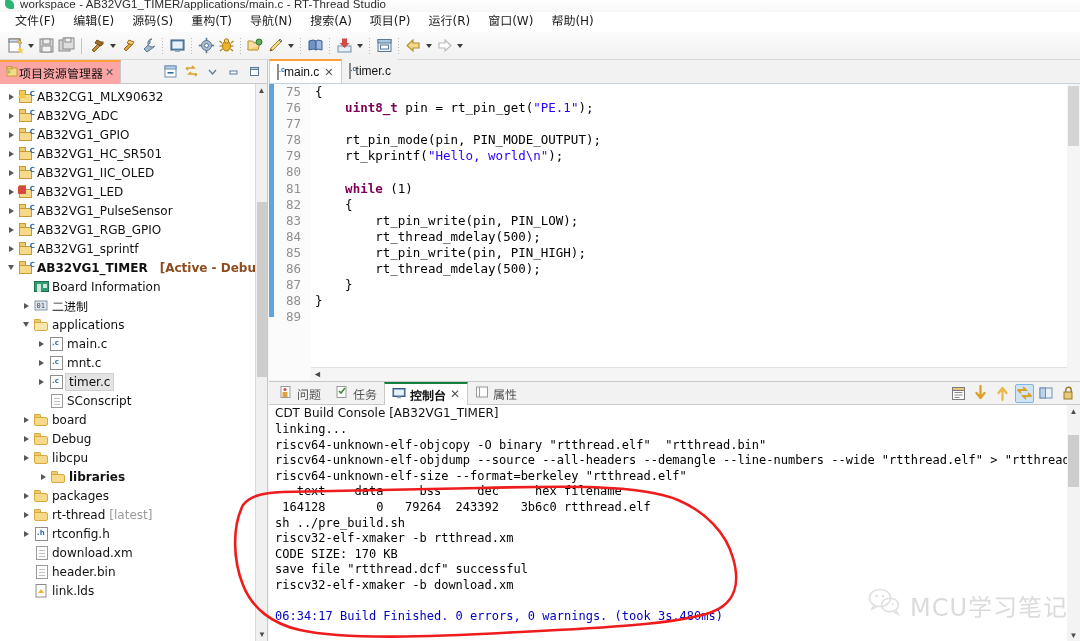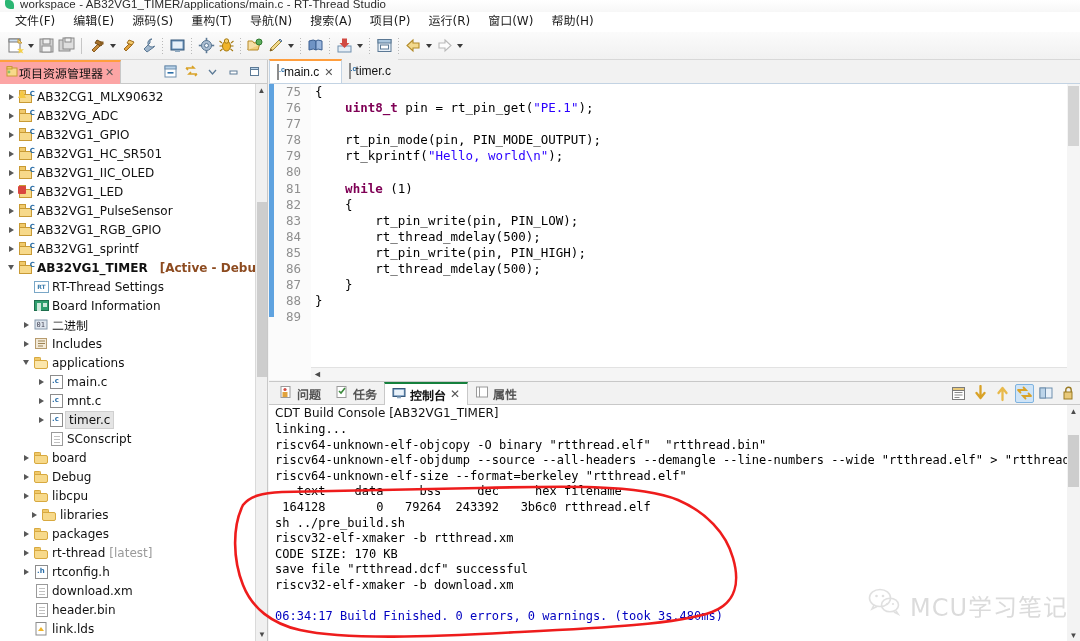--- a/index.html
+++ b/index.html
@@ -168,21 +168,21 @@
   .ed-hscroll .lf{position:absolute;left:2px;top:1px;color:#4b4b4b;font-size:9px;}
   .ed-vscroll{position:absolute;right:0;top:0;width:13px;height:296px;background:#f5f5f5;}
   .ed-vscroll .t{position:absolute;left:1px;top:2px;width:11px;height:60px;background:#d4d4d4;}
 
   
   .console{
     position:absolute; left:269px; top:381px; width:811px; height:260px;
     background:#ffffff; border-top:1px solid #c8c8c8;
   }
   .cs-tabrow{ height:23px; background:#f2f2f2; display:flex; align-items:center; padding-left:3px; border-bottom:1px solid #c8c8c8;}
-  .cs-tab{ height:23px;display:flex;align-items:center;gap:4px;padding:0 7px;font-size:12px;color:#555;white-space:nowrap;font-weight:bold;}
+  .cs-tab{ height:23px;display:flex;align-items:center;gap:4px;padding:0 7px;font-size:12px;color:#555;white-space:nowrap;}
   .cs-tab.active{ background:#ffffff;color:#111;font-weight:bold;border-top:2px solid #15803d;border-left:1px solid #c8c8c8;border-right:1px solid #c8c8c8;}
   .cs-tools{margin-left:auto;display:flex;align-items:center;gap:3px;padding-right:2px;}
   .cs-tools .ti{width:19px;height:19px;display:flex;align-items:center;justify-content:center;}
   .cs-tools .ti.on{background:#cfe4f7;border:1px solid #7fb3e0;border-radius:2px;}
   .cs-title{ height:17px; font-size:12px; color:#111; padding:1px 0 0 6px;
     font-family:"DejaVu Sans","Liberation Sans",sans-serif;}
   .cs-out{
     position:relative; height:219px; background:#ffffff; overflow:hidden;
     padding-left:6px;
     font-family:"DejaVu Sans Mono","Liberation Mono",monospace;
@@ -523,52 +523,35 @@
               <span class="fb"></span>
               <span class="badge">C</span>
             </span>
           </span>
           <span class="label bold">AB32VG1_TIMER</span>
           <span class="suffix">[Active - Debug]</span>
         </div>
         <div class="row" style="padding-left: 19px;">
           <span class="twisty"></span>
           <span class="icon">
-            <span class="rt-ico">RT</span>
-          </span>
-          <span class="label">RT-Thread Settings</span>
-        </div>
-        <div class="row" style="padding-left: 19px;">
-          <span class="twisty"></span>
-          <span class="icon">
             <span class="board-ico"></span>
           </span>
           <span class="label">Board Information</span>
         </div>
         <div class="row" style="padding-left: 19px;">
           <span class="twisty r"></span>
           <span class="icon">
             <svg width="15" height="13" viewBox="0 0 15 13">
               <rect x="1" y="2" width="12" height="9" fill="#dfe6ee" stroke="#8698ab"></rect>
               <text x="2.5" y="9" font-size="7" fill="#445" font-family="monospace">01</text>
             </svg>
           </span>
           <span class="label">二进制</span>
         </div>
         <div class="row" style="padding-left: 19px;">
-          <span class="twisty r"></span>
-          <span class="icon">
-            <svg width="15" height="13" viewBox="0 0 15 13">
-              <rect x="1.5" y="1.5" width="11" height="10" fill="#f3ead8" stroke="#b79b6d"></rect>
-              <path d="M4 4 h7 M4 6.5 h7 M4 9 h5" stroke="#9b8253" stroke-width="1"></path>
-            </svg>
-          </span>
-          <span class="label">Includes</span>
-        </div>
-        <div class="row" style="padding-left: 19px;">
           <span class="twisty d"></span>
           <span class="icon">
             <span class="fi open">
               <span class="t"></span>
               <span class="b"></span>
             </span>
           </span>
           <span class="label">applications</span>
         </div>
         <div class="row" style="padding-left: 34px;">
@@ -628,21 +611,21 @@
         <div class="row" style="padding-left: 19px;">
           <span class="twisty r"></span>
           <span class="icon">
             <span class="fi">
               <span class="t"></span>
               <span class="b"></span>
             </span>
           </span>
           <span class="label">libcpu</span>
         </div>
-        <div class="row" style="padding-left: 27px;">
+        <div class="row" style="padding-left: 36px; font-weight: bold;">
           <span class="twisty r"></span>
           <span class="icon">
             <span class="fi">
               <span class="t"></span>
               <span class="b"></span>
             </span>
           </span>
           <span class="label">libraries</span>
         </div>
         <div class="row" style="padding-left: 19px;">

